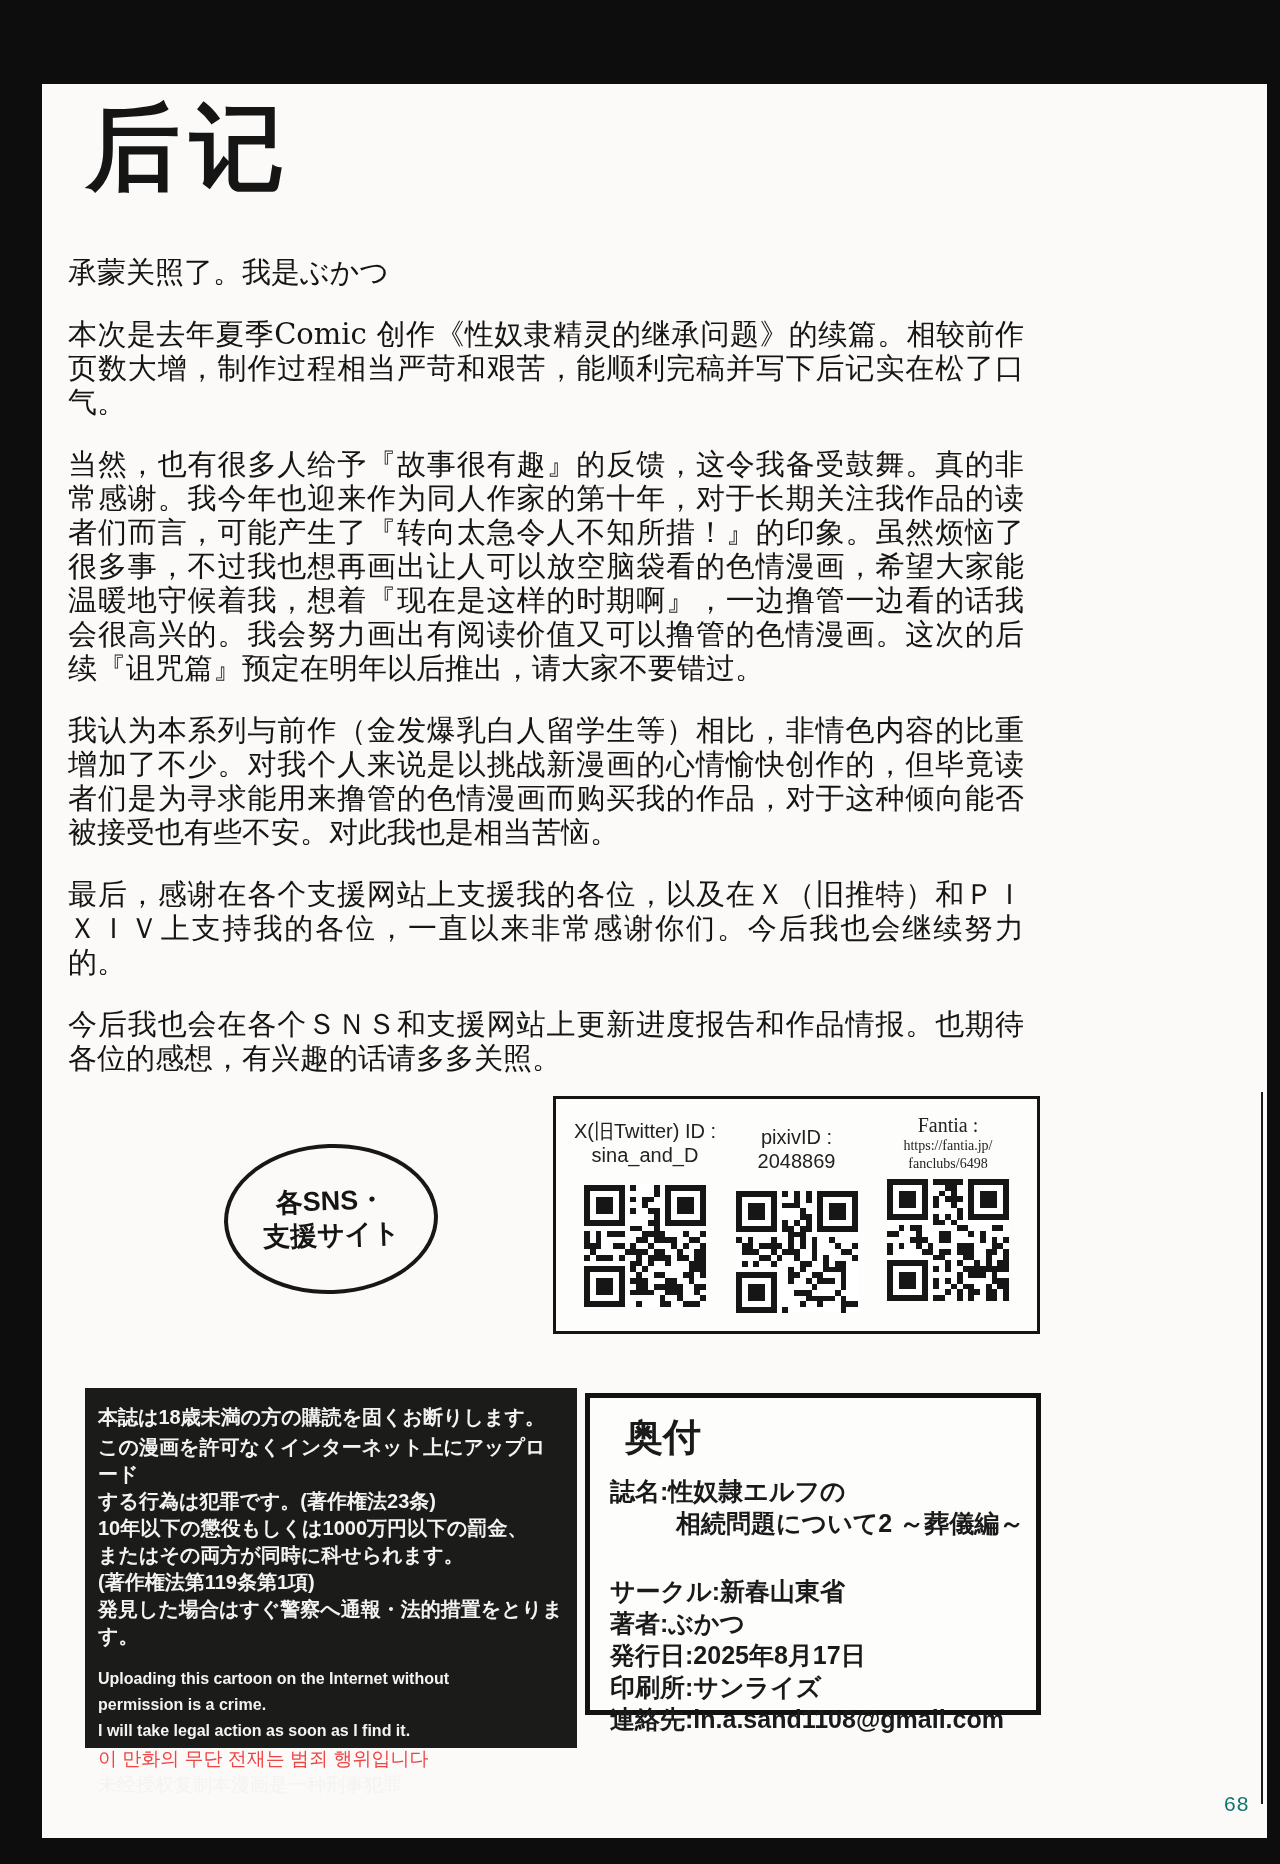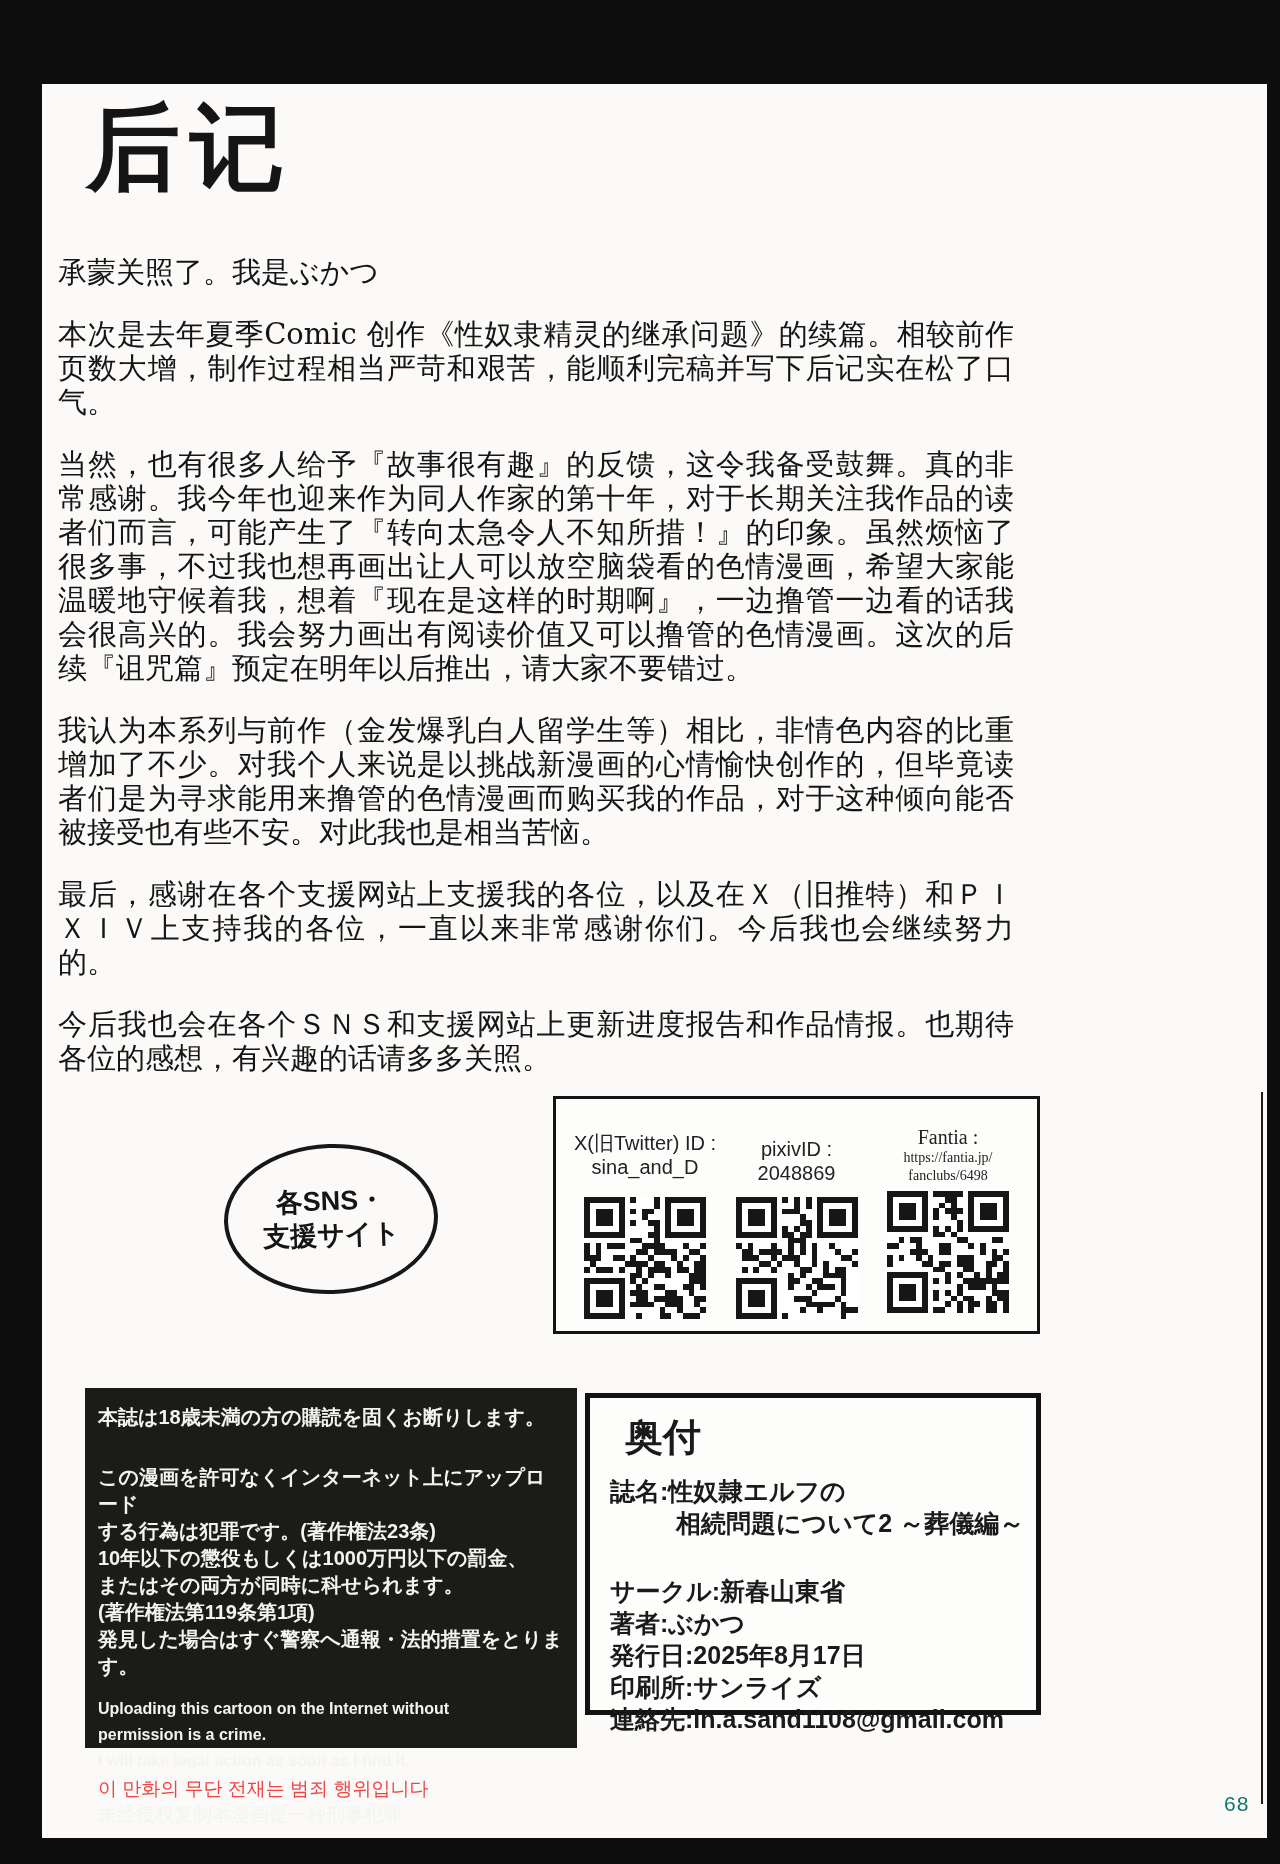--- a/index.html
+++ b/index.html
@@ -17,21 +17,21 @@
   #bar-right{right:0;top:0;width:13px;height:1864px;}
   #bar-bottom{left:0;bottom:0;width:1280px;height:26px;}
   #edge-line{position:absolute;left:1261px;top:1092px;width:2px;height:712px;background:#1c1c1c;}
 
   #title{
     position:absolute;left:86px;top:96px;
     font-size:94px;font-weight:bold;letter-spacing:10px;line-height:1.1;
   }
 
   #body-text{
-    position:absolute;left:58px;top:255px;width:956px;
+    position:absolute;left:68px;top:255px;width:956px;
     font-size:29px;line-height:34px;
     text-align:justify;
   }
   #body-text p{margin:0 0 28px 0;}
 
   
   #sns-bubble{
     position:absolute;left:224px;top:1144px;width:206px;height:142px;
     border:4px solid #171717;border-radius:50%;
     display:flex;flex-direction:column;align-items:center;justify-content:center;
@@ -39,41 +39,41 @@
     font-family:"Liberation Sans","DejaVu Sans",sans-serif;
     font-size:27px;font-weight:bold;line-height:1.25;
     background:#fbfaf8;
   }
 
   
   #sns-box{
     position:absolute;left:553px;top:1096px;width:487px;height:238px;
     border:3px solid #141414;background:#fdfdfc;
     display:flex;justify-content:space-between;
-    padding:22px 14px 12px 14px;box-sizing:border-box;
+    padding:10px 14px 12px 14px;box-sizing:border-box;
     font-family:"Liberation Sans","DejaVu Sans",sans-serif;
   }
   .sns-col{width:150px;display:flex;flex-direction:column;align-items:center;}
   .sns-label{height:66px;text-align:center;font-size:19px;line-height:1.22;color:#222;}
   .sns-label .big{font-size:20px;}
   .sns-label .small{font-size:14px;line-height:1.25;}
   .sns-col:nth-child(1) .sns-label{padding-top:10px;}
   .sns-col:nth-child(2) .sns-label{padding-top:16px;}
   .sns-col:nth-child(3) .sns-label{padding-top:4px;font-family:Liberation Serif, serif;}
   .qr{width:122px;height:122px;}
 
   
   #warning-box{
     position:absolute;left:85px;top:1388px;width:492px;height:360px;
     background:#1b1b1a;color:#f3f3f1;
     padding:16px 13px;box-sizing:border-box;
     font-family:"Liberation Sans","DejaVu Sans",sans-serif;
     font-weight:bold;
   }
-  #warning-box .w-adult{font-size:20px;line-height:26px;margin-bottom:34px;}
+  #warning-box .w-adult{font-size:20px;line-height:26px;margin-bottom:4px;}
   #warning-box .w-jp{font-size:20px;line-height:27px;}
   #warning-box .w-en{font-size:16px;line-height:26px;margin-top:16px;font-weight:bold;}
   #warning-box .w-kr{font-size:19px;line-height:25px;color:#ef4444;font-weight:normal;margin-top:2px;}
   #warning-box .w-cn{font-size:19px;line-height:27px;font-family:"DejaVu Serif","Liberation Serif",serif;font-weight:normal;}
 
   
   #colophon-box{
     position:absolute;left:585px;top:1393px;width:456px;height:322px;
     border:5px solid #121212;background:#fdfdfc;
     padding:12px 10px 10px 20px;box-sizing:border-box;

